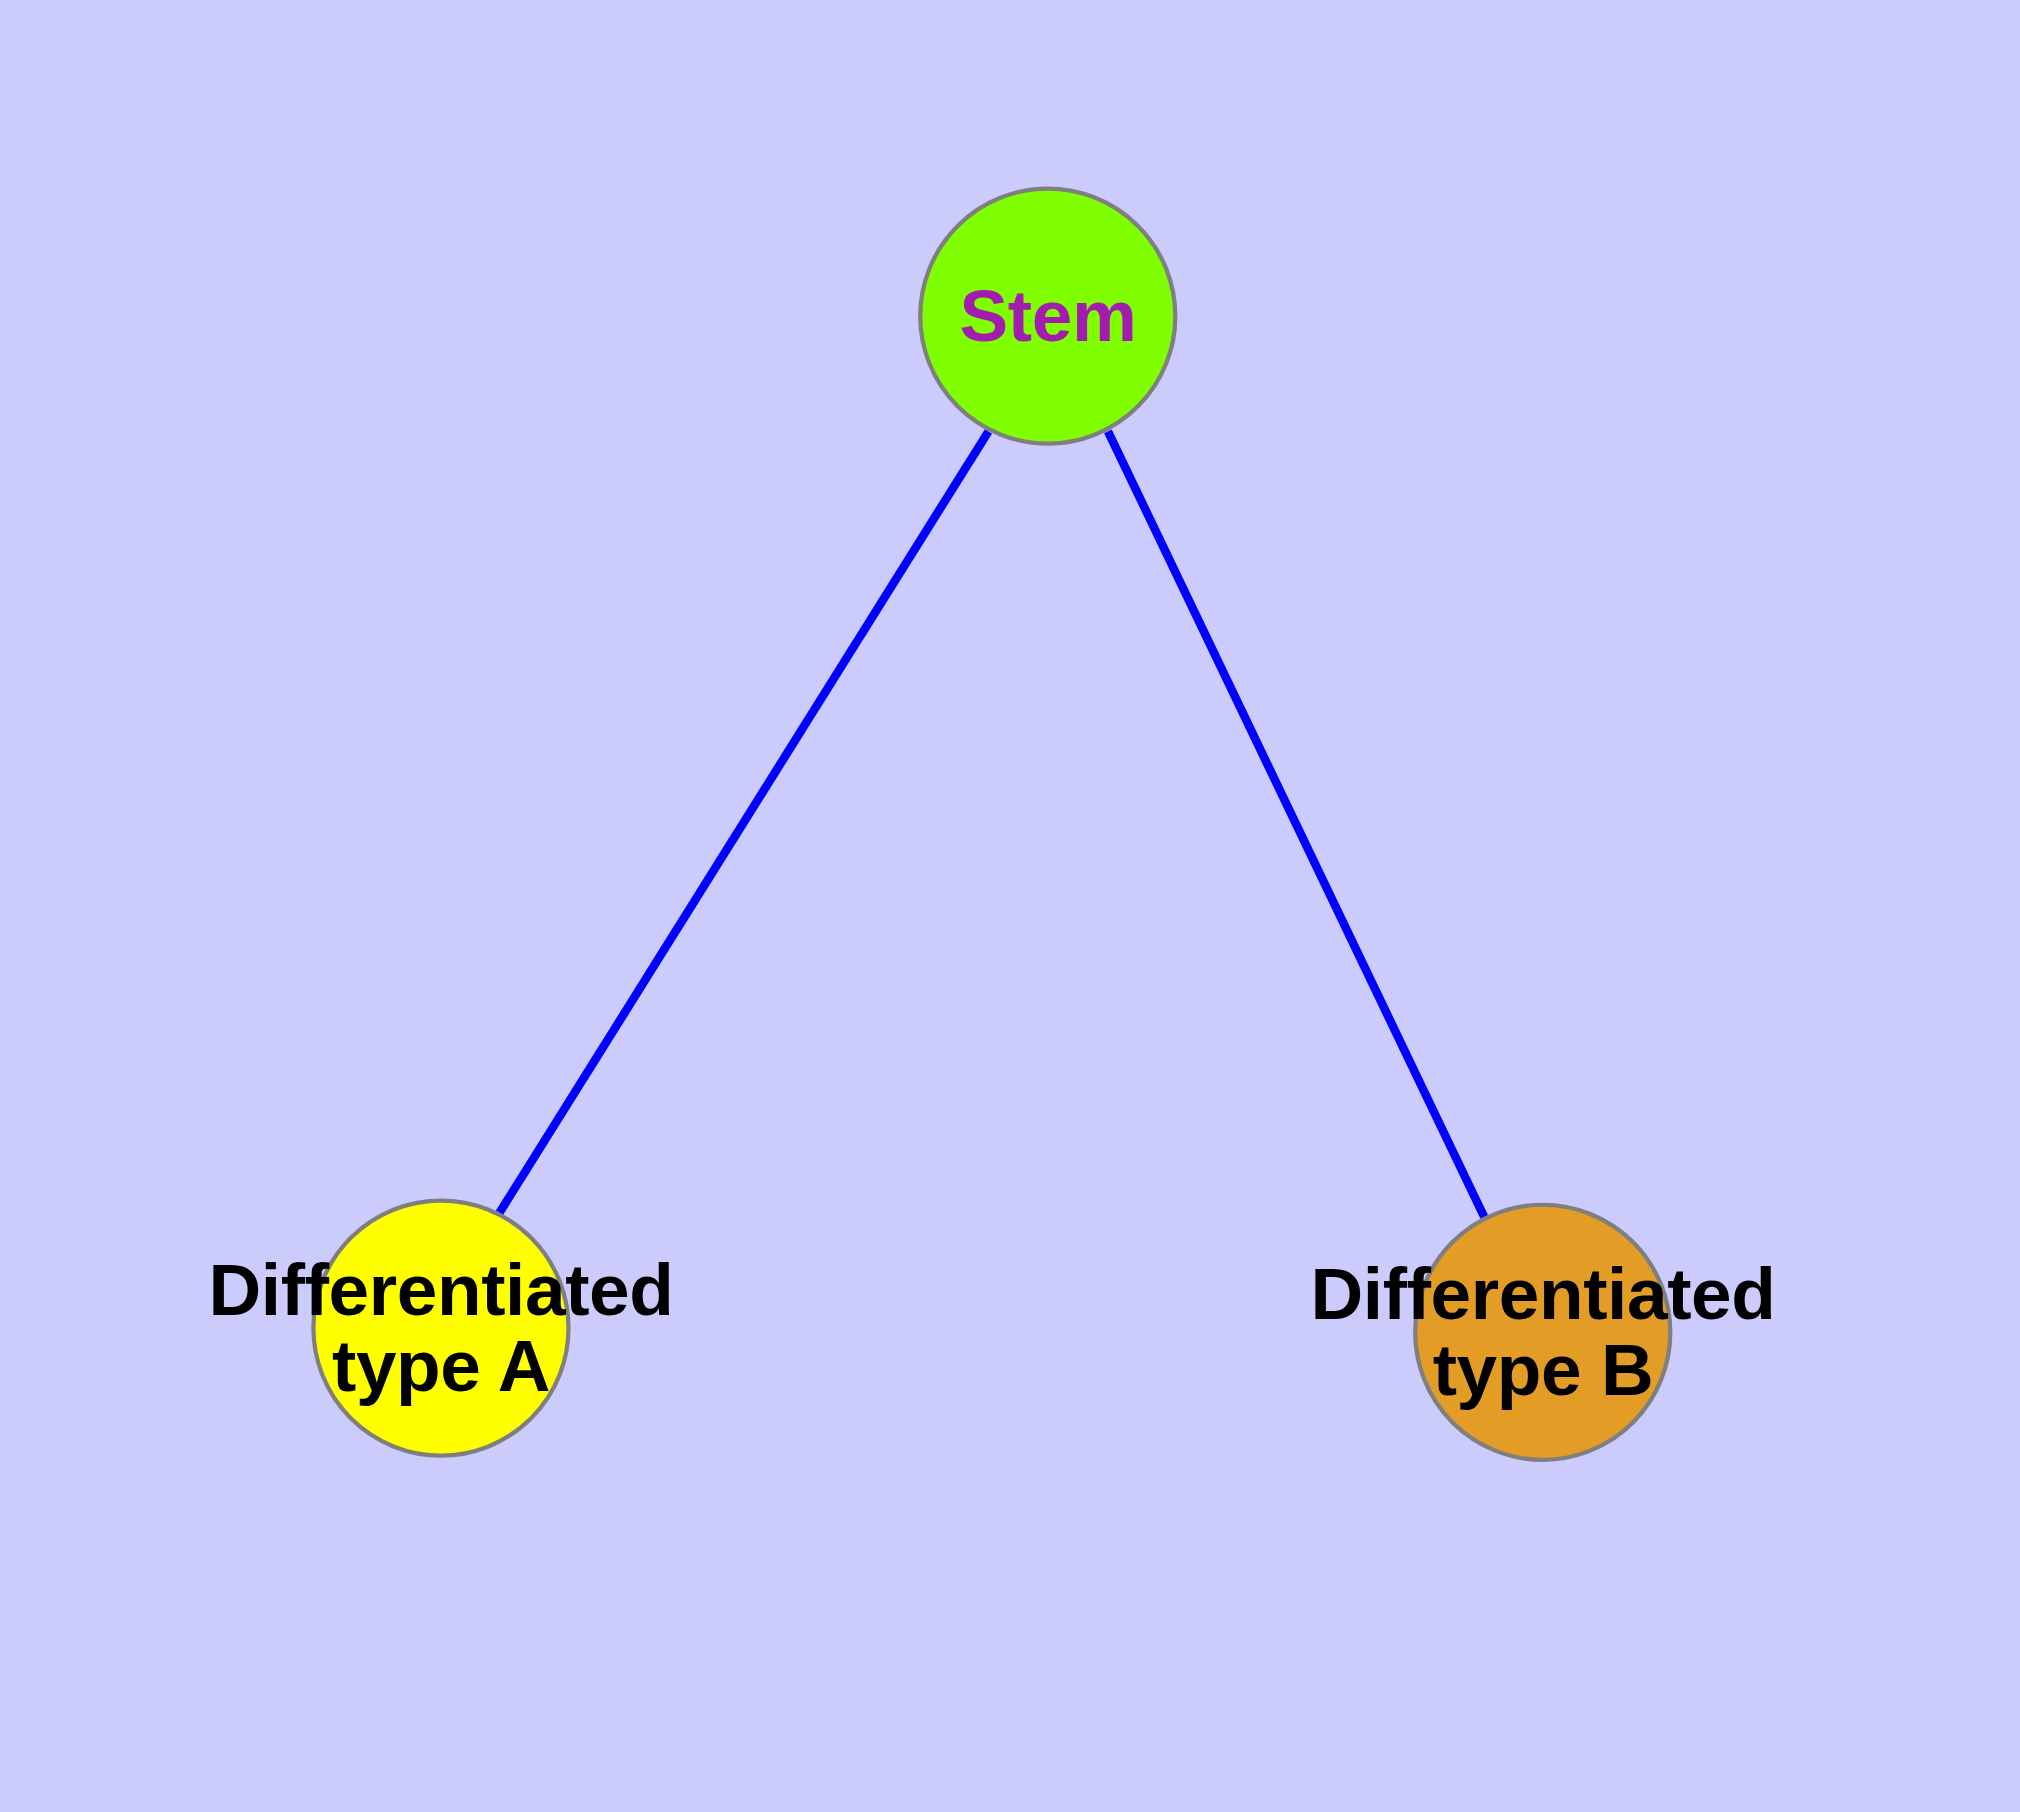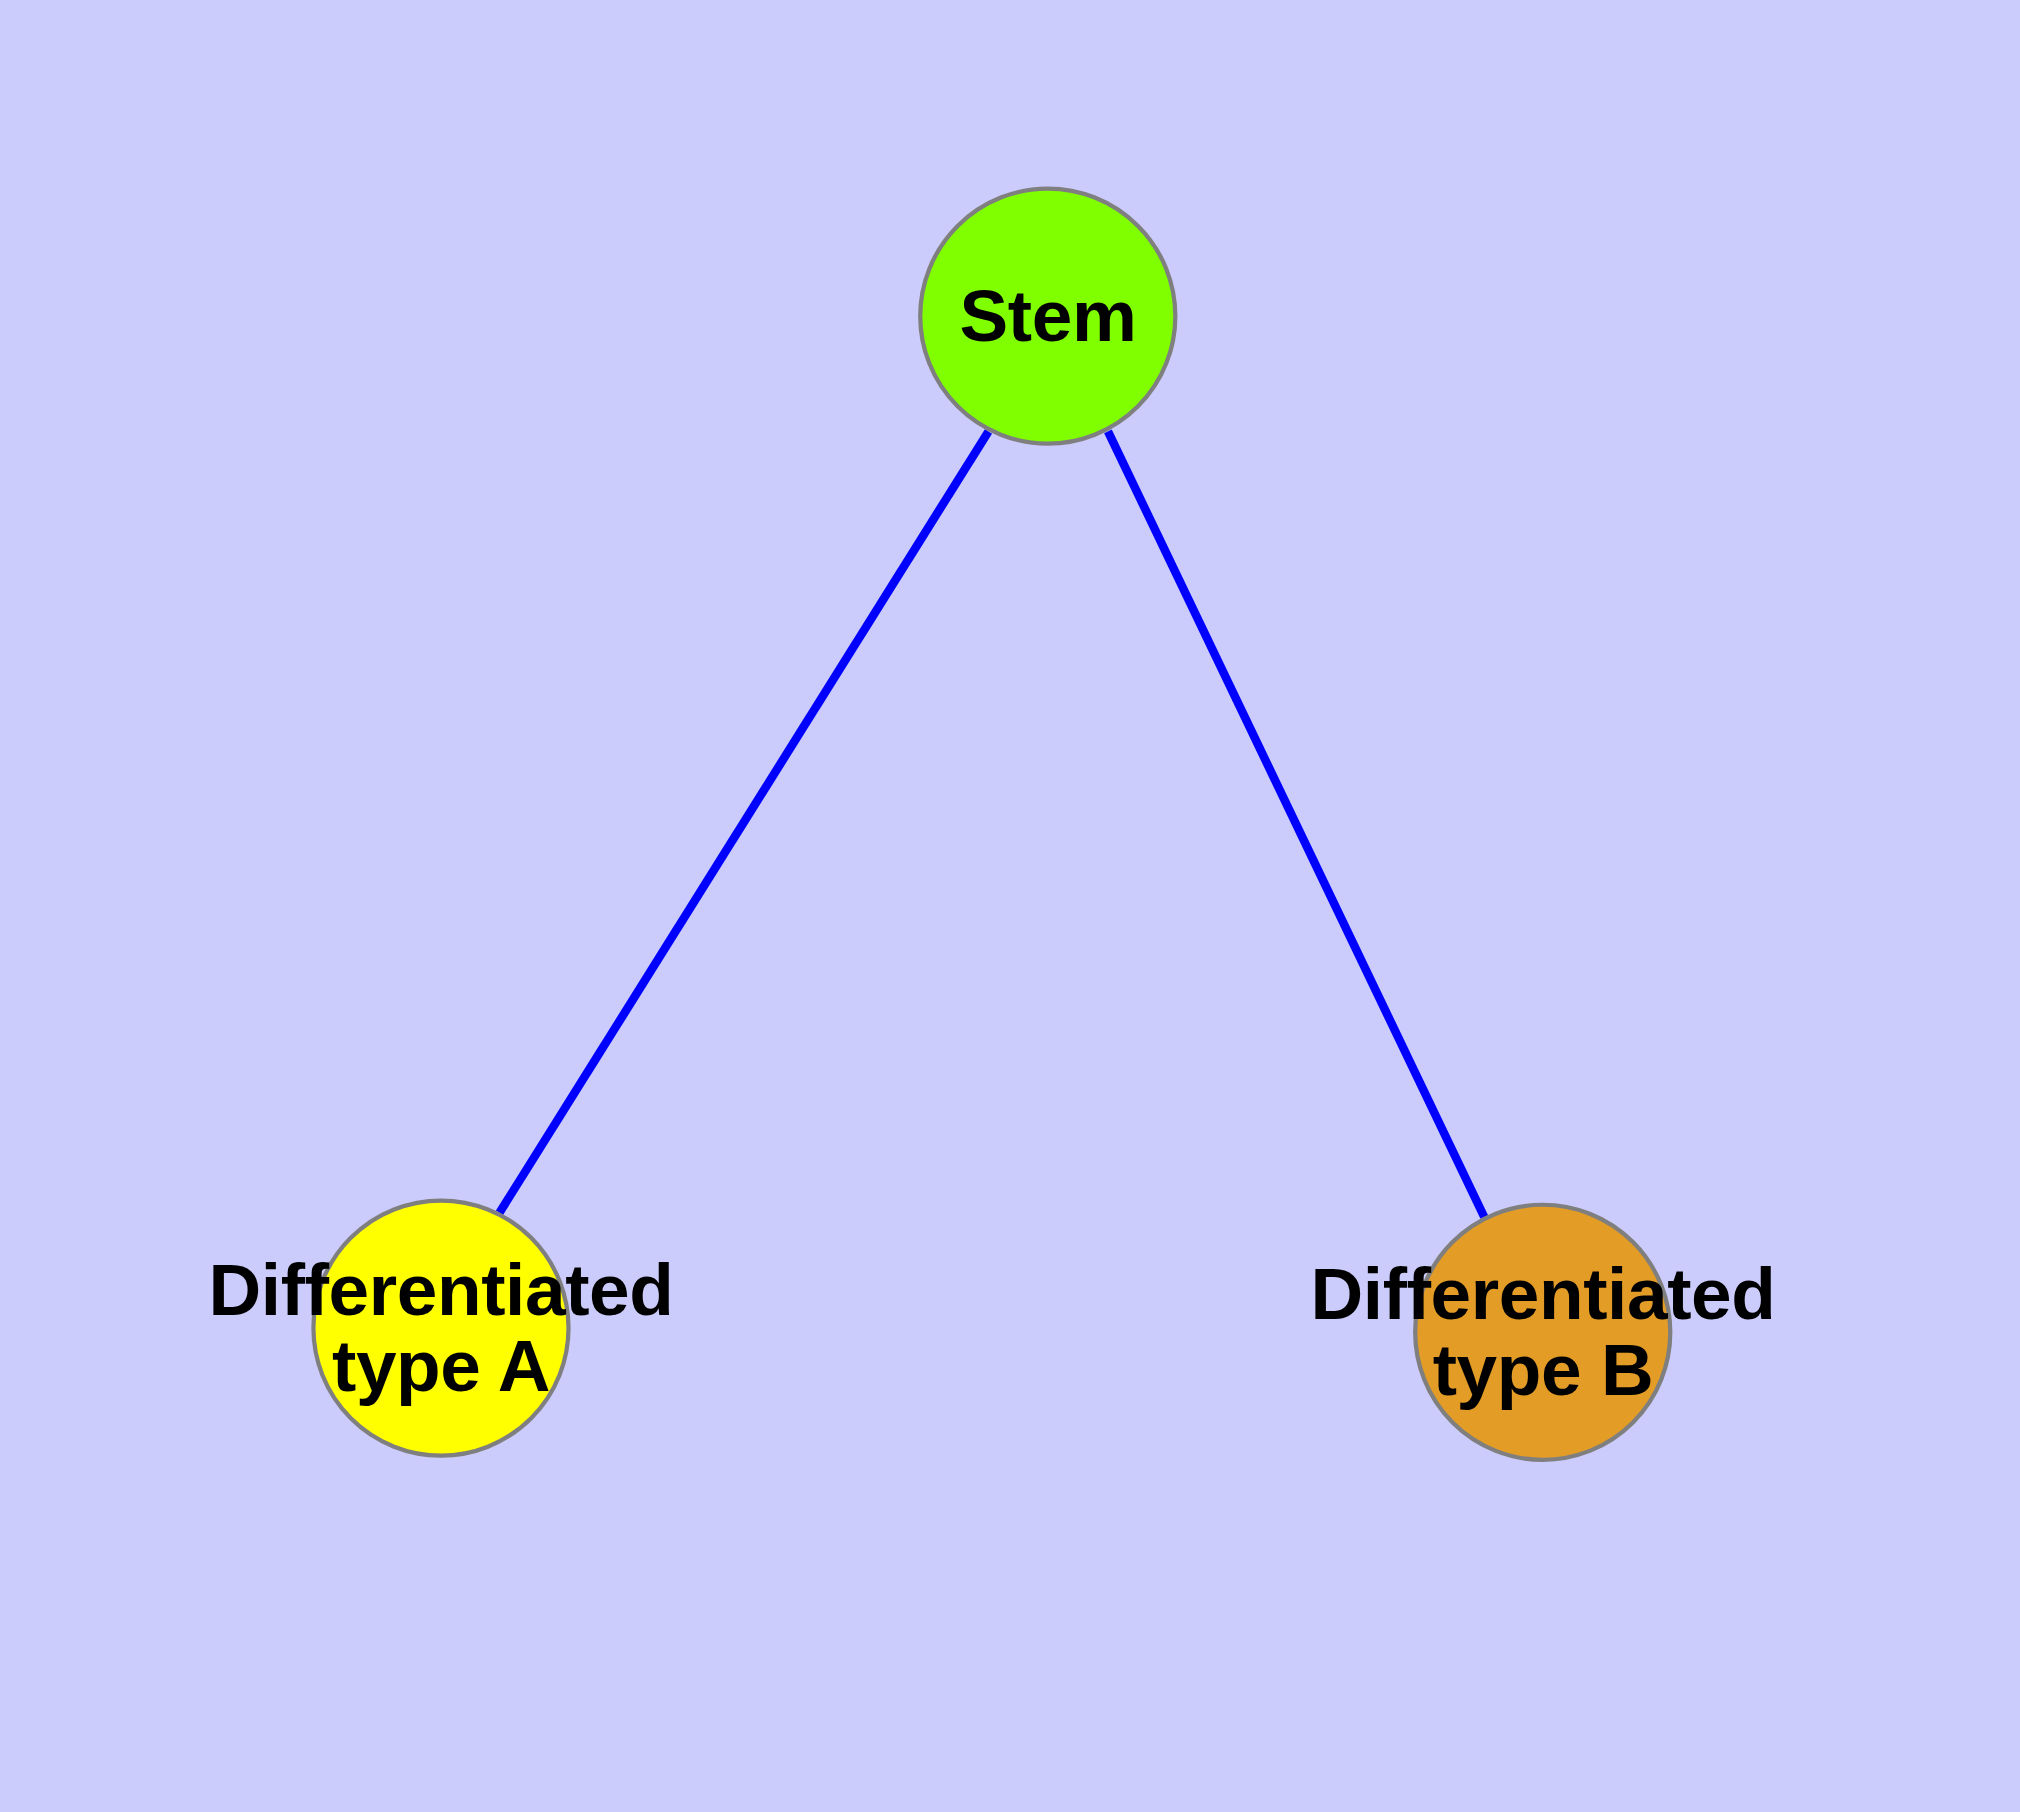--- a/index.html
+++ b/index.html
@@ -70,21 +70,21 @@
       <line id="edge-stem-diff-b" x1="1307" y1="509" x2="1751" y2="1436" stroke="#0000ff" stroke-width="10" stroke-linecap="butt"></line>
     </g>
 
     <g>
       <circle id="node-stem" cx="1236" cy="373" r="150.5" fill="#7fff00" stroke="#7f7f7f" stroke-width="5"></circle>
       <circle id="node-diff-a" cx="520" cy="1567" r="150.5" fill="#ffff00" stroke="#7f7f7f" stroke-width="5"></circle>
       <circle id="node-diff-b" cx="1820" cy="1572" r="150.5" fill="#e39c26" stroke="#7f7f7f" stroke-width="5"></circle>
     </g>
   </svg>
 
-  <div class="node-label" id="label-stem" style="color: #000000;">Stem</div>
+  <div class="node-label" id="label-stem" style="color: #a21caf;">Stem</div>
 
   <div class="node-label" id="label-diff-a" style="color: rgb(0, 0, 0);">Differentiated
 type A</div>
 
   <div class="node-label" id="label-diff-b" style="color: rgb(0, 0, 0);">Differentiated
 type B</div>
 
 </div>
 
 

